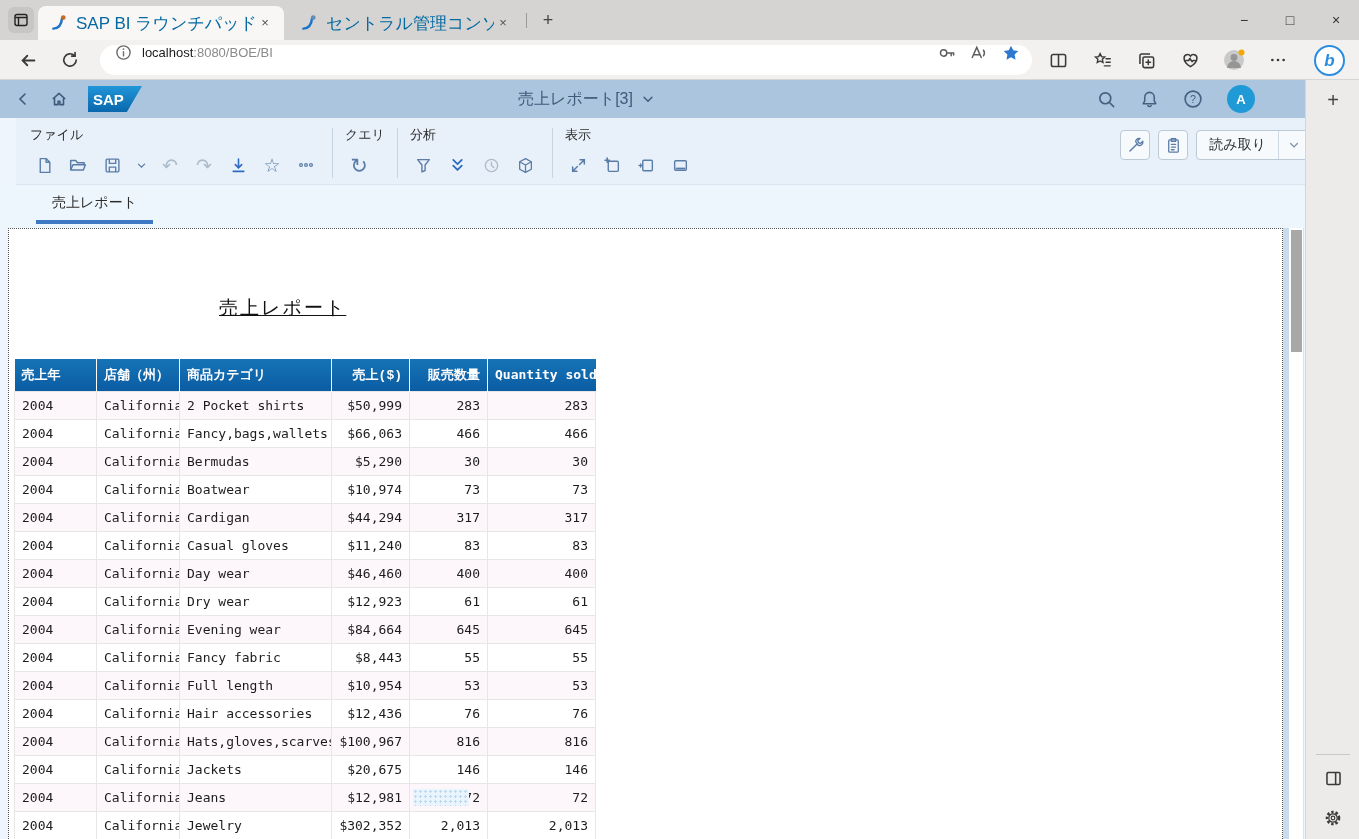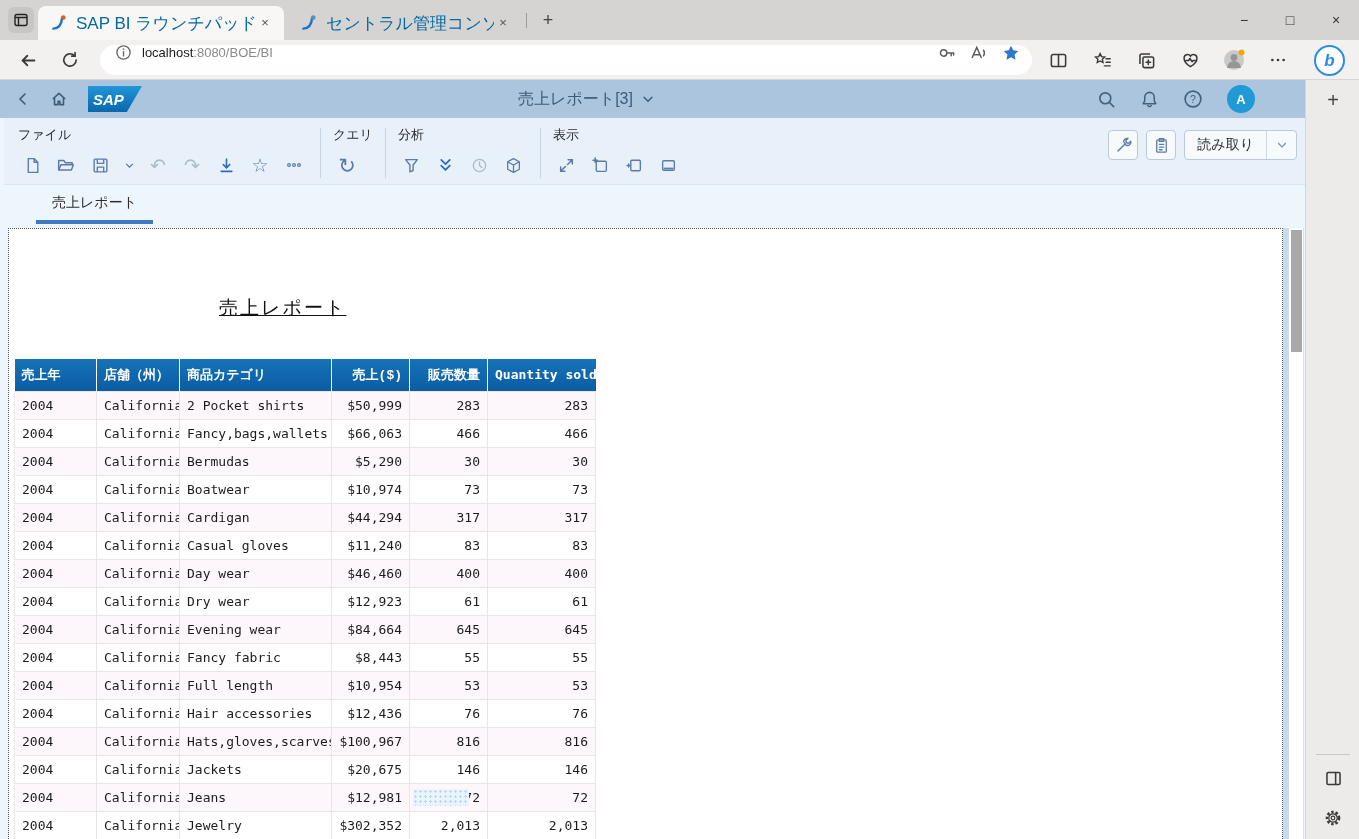--- a/index.html
+++ b/index.html
@@ -29,28 +29,28 @@
   .addr .url .gray { color:#8a8a8a; }
   .addr .aico { width:22px; height:22px; display:flex; align-items:center; justify-content:center; margin-left:10px; }
   .bing { position:absolute; left:1314px; top:45px; width:31px; height:31px; border-radius:50%; border:2px solid #2b8de0; background:#fff; color:#2b8de0; font-weight:bold; font-style:italic; font-size:17px; display:flex; align-items:center; justify-content:center; }
 
   
   .content { position:absolute; left:0; top:80px; width:1305px; height:759px; background:#eef5fc; }
 
   
   .sapbar { position:absolute; left:0; top:0; width:1305px; height:38px; background:#abc5df; display:flex; align-items:center; }
   .sap-ic { width:26px; height:26px; display:flex; align-items:center; justify-content:center; margin-left:10px; }
-  .saplogo { margin-left:16px; width:54px; height:26px; background:linear-gradient(180deg,#2096d8,#0a67ac); clip-path:polygon(0 0,100% 0,72% 100%,0 100%); color:#fff; font-weight:bold; font-style:italic; font-size:15px; letter-spacing:0; display:flex; align-items:center; padding-left:5px; }
+  .saplogo { margin-left:16px; width:54px; height:26px; background:linear-gradient(180deg,#2096d8,#0a67ac); clip-path:polygon(0 0,100% 0,72% 100%,0 100%); color:#fff; font-weight:bold; font-size:15px; letter-spacing:0; display:flex; align-items:center; padding-left:5px; }
   .saptitle { position:absolute; left:518px; top:0; height:38px; display:flex; align-items:center; color:#3e5a78; font-size:16px; }
   .saptitle .chev { margin-left:8px; }
   .sap-right { position:absolute; right:50px; top:0; height:38px; display:flex; align-items:center; gap:24px; }
   .avatar { width:28px; height:28px; border-radius:50%; background:#1f9ad6; color:#fff; font-size:13px; font-weight:bold; display:flex; align-items:center; justify-content:center; }
 
   
-  .wtb { position:absolute; left:4px; top:38px; width:1305px; height:67px; background:#e8f1fa; border-bottom:1px solid #d9e6f2; display:flex; padding:8px 0 0 14px; }
+  .wtb { position:absolute; left:16px; top:38px; width:1305px; height:67px; background:#e8f1fa; border-bottom:1px solid #d9e6f2; display:flex; padding:8px 0 0 14px; }
   .tb-group { display:flex; flex-direction:column; }
   .tb-label { font-size:13px; color:#2b2b2b; margin-bottom:7px; }
   .tb-icons { display:flex; align-items:center; gap:6px; }
   .tb-btn { width:28px; height:28px; display:flex; align-items:center; justify-content:center; border-radius:4px; }
   .tb-btn.narrow { width:18px; }
   .tb-sep { width:1px; background:#c7d5e2; margin:2px 12px 6px 12px; }
   .glyph { font-size:19px; color:#5a7ca6; line-height:1; }
   .glyph.disabled { color:#adbccb; }
   .tb-right { position:absolute; right:12px; top:12px; display:flex; gap:8px; align-items:center; }
   .obtn { height:30px; background:#f6fafd; border:1px solid #bcc9d7; border-radius:4px; display:flex; align-items:center; justify-content:center; }

